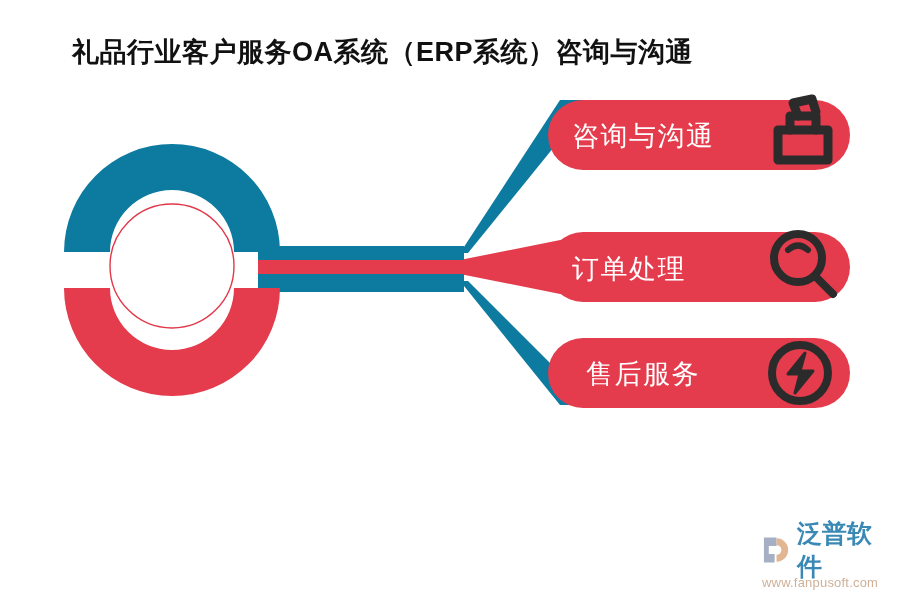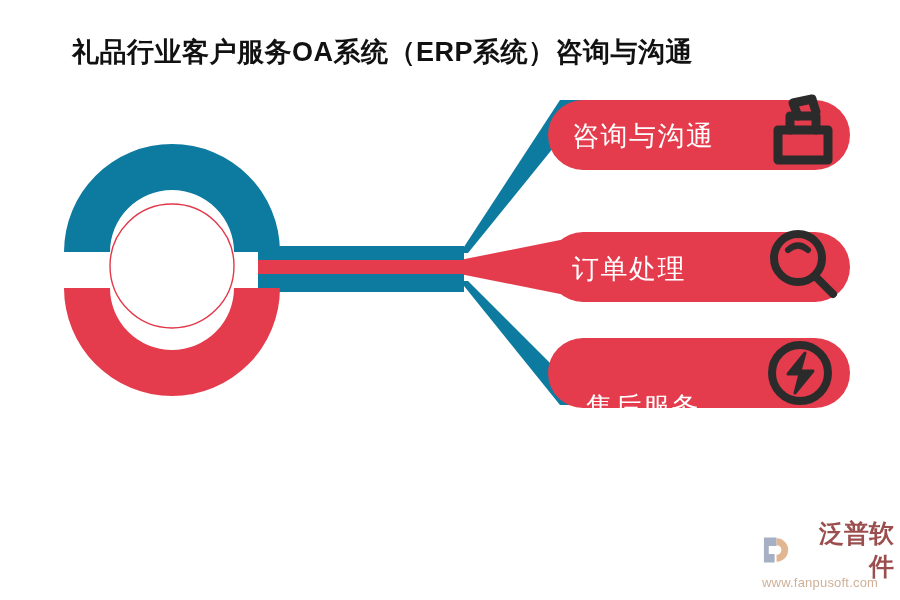--- a/index.html
+++ b/index.html
@@ -50,44 +50,43 @@
     color: #ffffff;
     font-size: 27px;
     font-weight: normal;
     letter-spacing: 1.5px;
     white-space: nowrap;
     font-family: "Liberation Sans", "DejaVu Sans", sans-serif;
     pointer-events: none;
   }
   #pill-label-0 { left: 572px; top: 118px; }
   #pill-label-1 { left: 572px; top: 251px; }
-  #pill-label-2 { left: 586px; top: 356px; margin-top: 33px; }
+  #pill-label-2 { left: 586px; top: 356px; }
 
   
   #watermark {
     position: absolute;
     left: 762px;
     top: 532px;
     width: 132px;
     height: 58px;
     opacity: 0.78;
   }
   #wm-row {
     display: flex;
     align-items: center;
     height: 36px;
   }
   #wm-text {
     font-size: 25px;
     font-weight: bold;
-    color: #7f1d1d;
+    color: #0369a1;
     letter-spacing: 0px;
     margin-left: 2px;
     font-family: "Liberation Sans", "DejaVu Sans", sans-serif;
-    text-align: right;
   }
   #wm-url {
     font-size: 13px;
     color: #c09a7a;
     letter-spacing: 0.2px;
     margin-top: 7px;
     font-family: Liberation Sans, sans-serif;
   }
 </style>
 </head>

